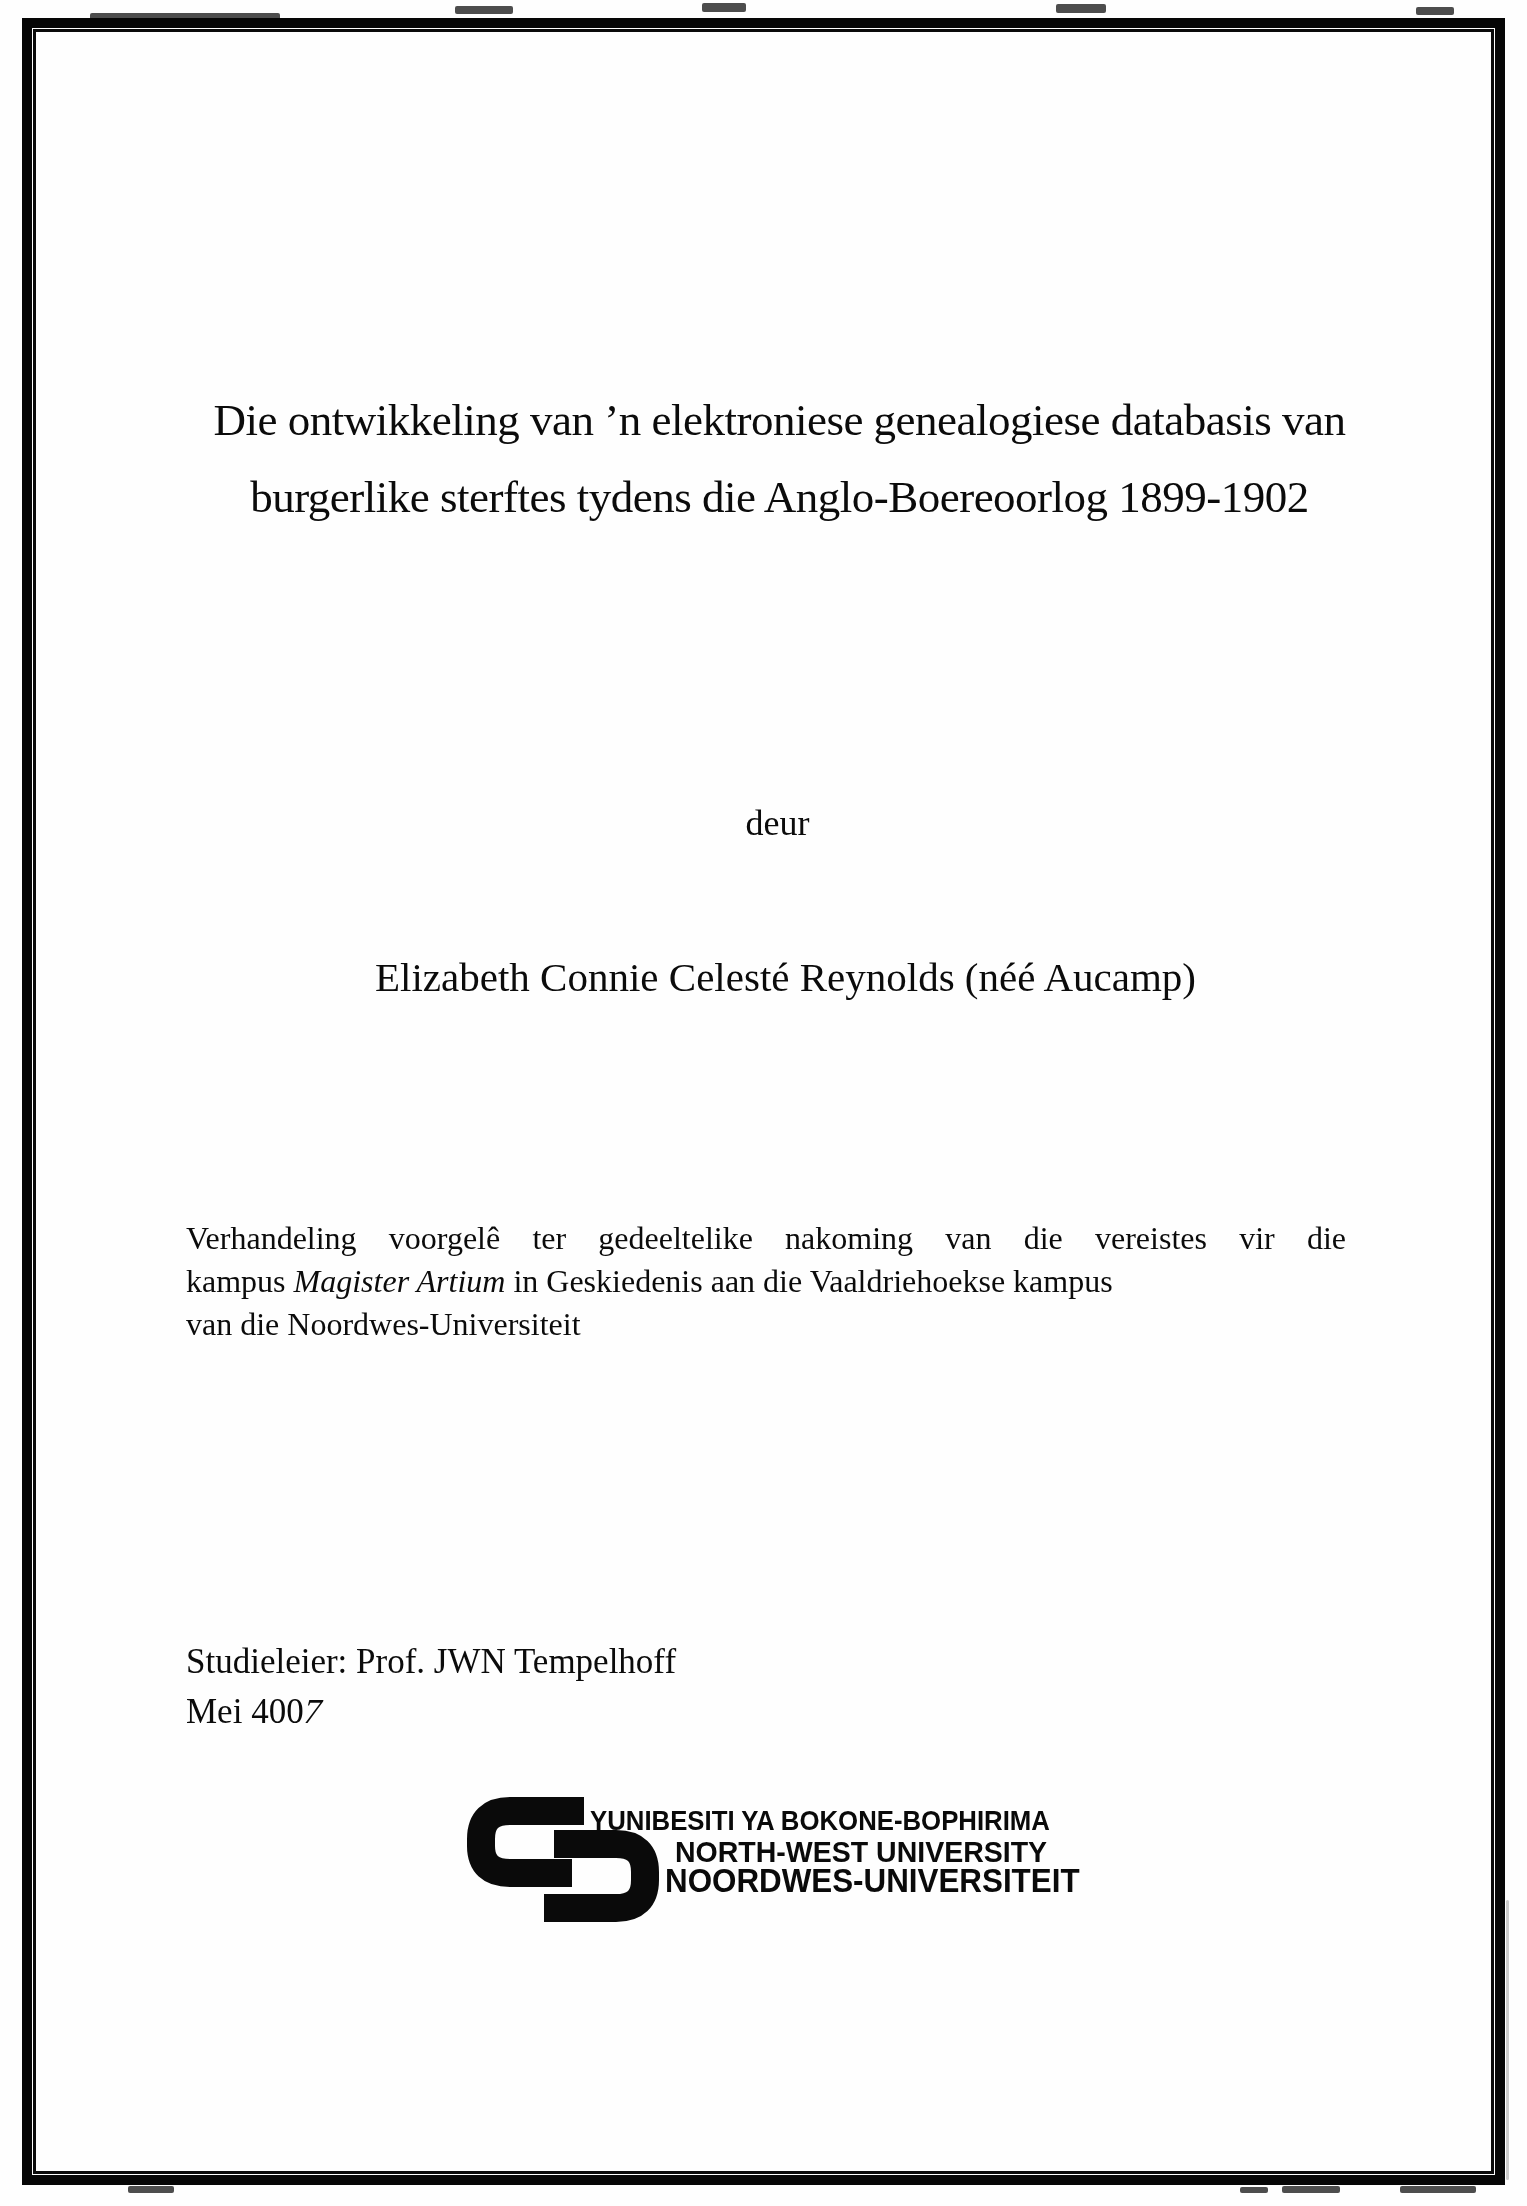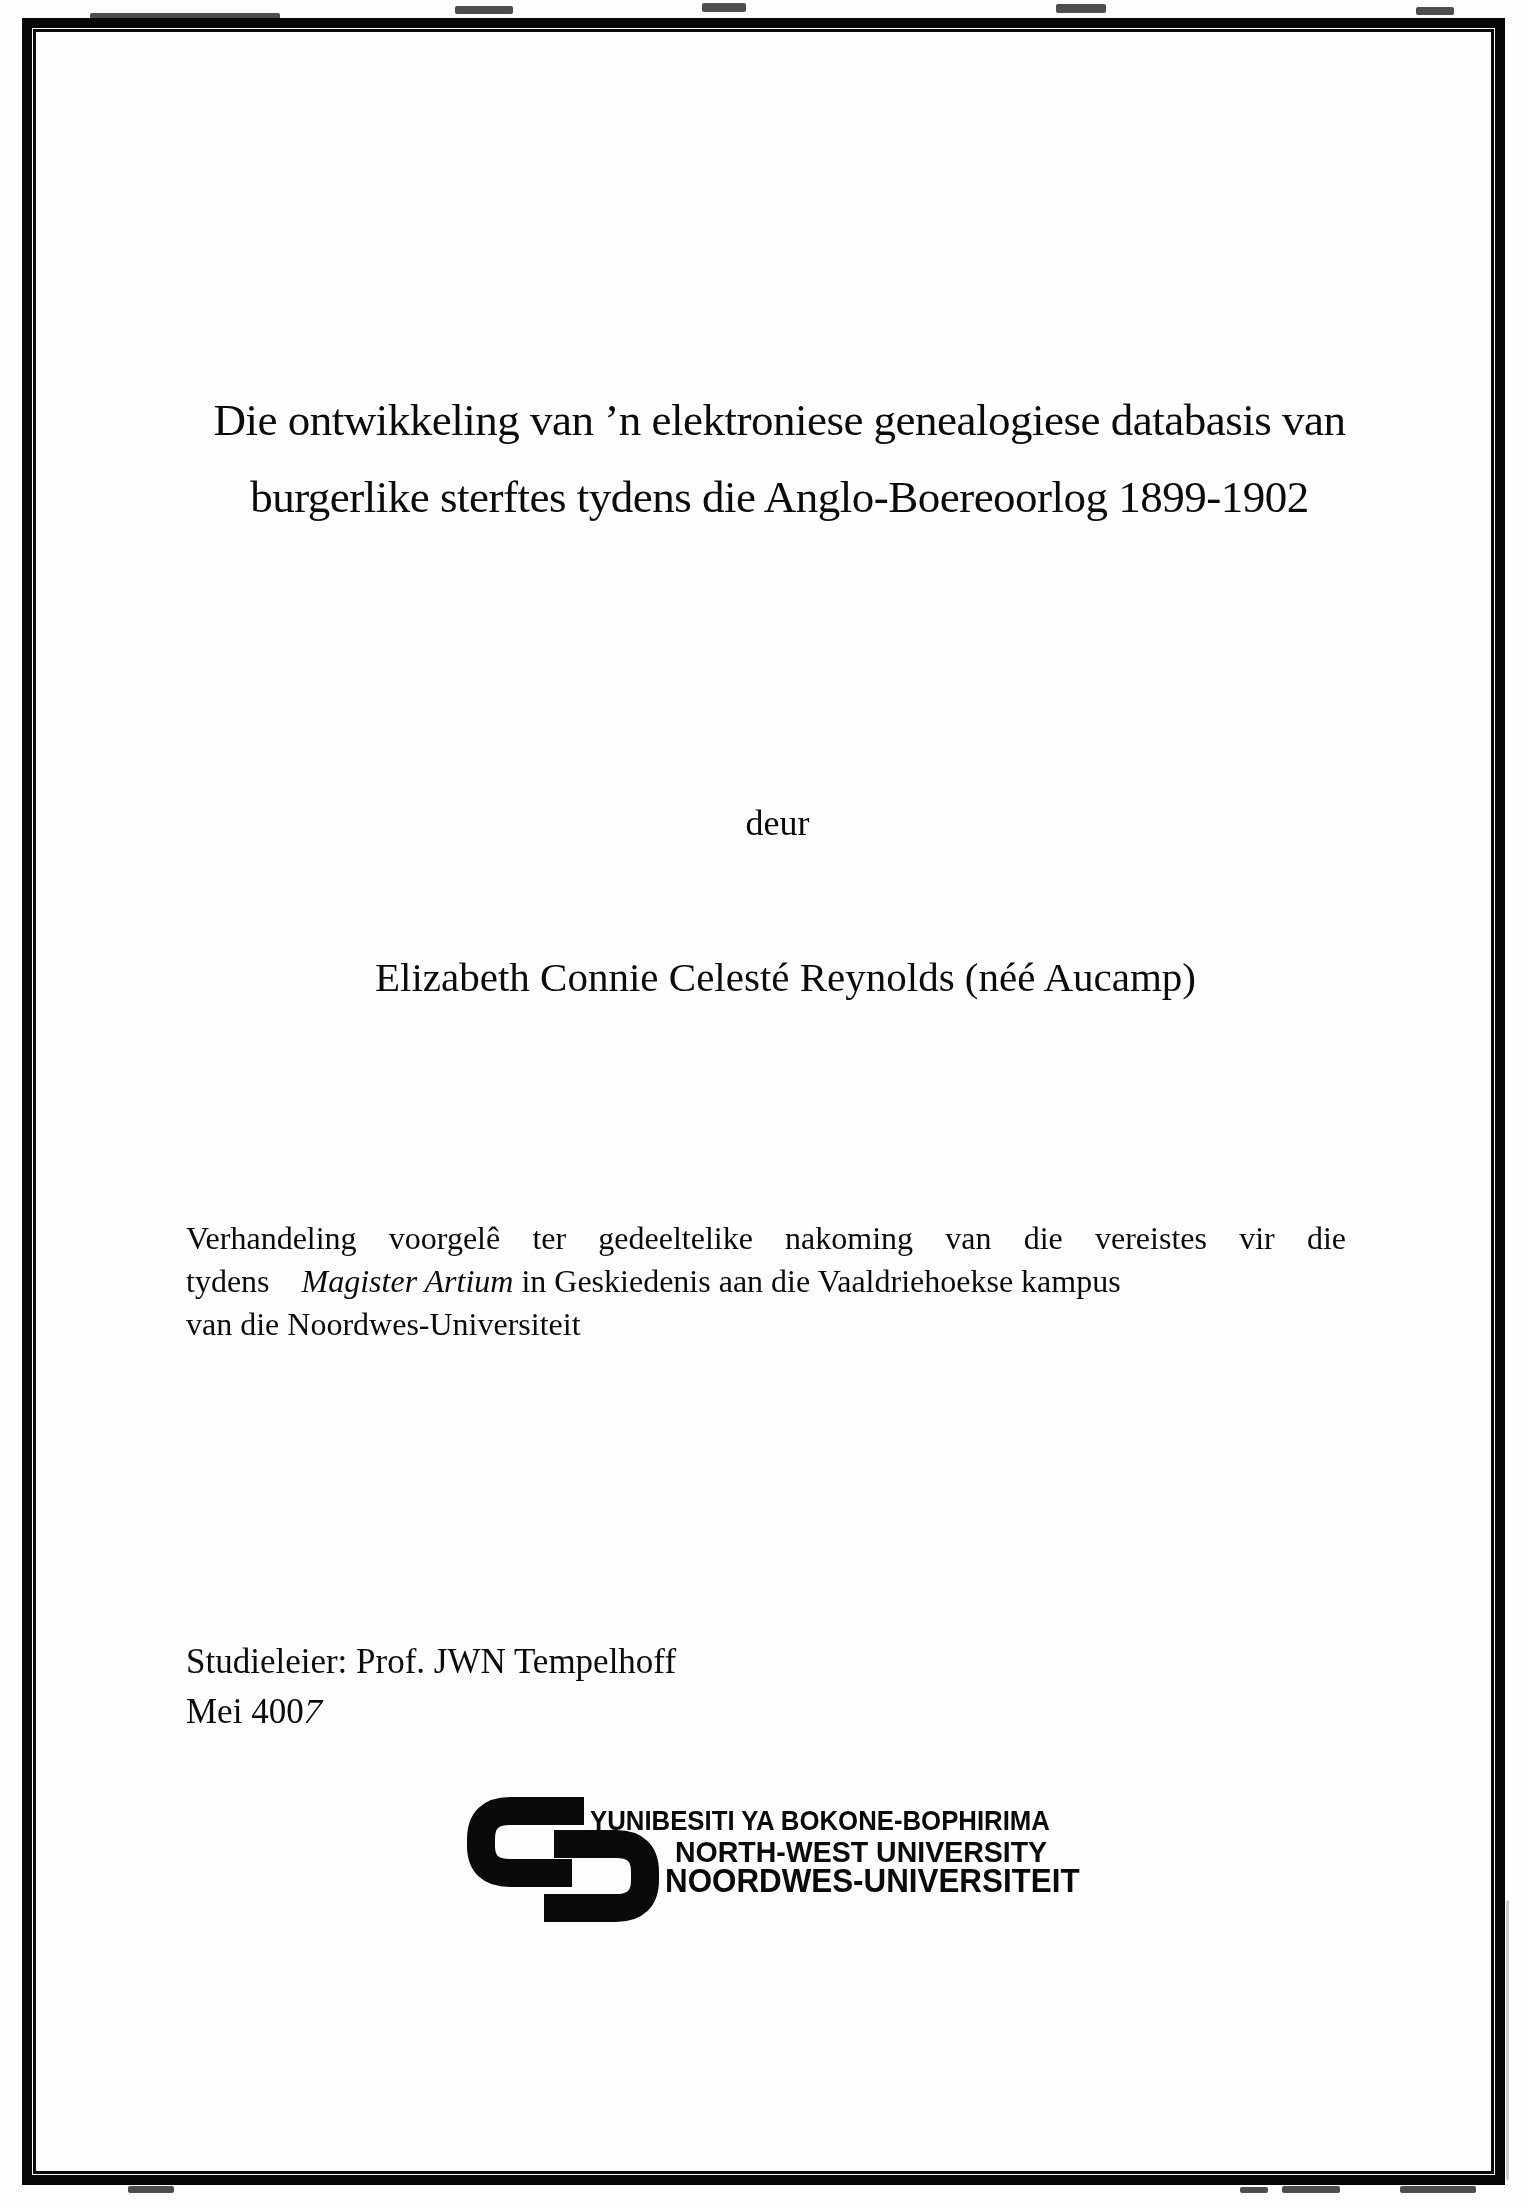--- a/index.html
+++ b/index.html
@@ -77,21 +77,20 @@
     width: 1160px;
     font-size: 32px;
     line-height: 43px;
   }
   .thesis-statement .justified {
     text-align: justify;
     text-align-last: justify;
   }
   .thesis-statement .italic {
     font-style: italic;
-    margin-left: 24px;
   }
   .supervisor-block {
     position: absolute;
     left: 186px;
     top: 1637px;
     font-size: 35px;
     line-height: 50px;
   }
   .date-last-digit {
     display: inline-block;
@@ -158,21 +157,21 @@
     <div>Die ontwikkeling van ’n elektroniese genealogiese databasis van</div>
     <div>burgerlike sterftes tydens die Anglo-Boereoorlog 1899-1902</div>
   </div>
 
   <div class="byline">deur</div>
 
   <div class="author-line">Elizabeth Connie Celesté Reynolds (néé Aucamp)</div>
 
   <div class="thesis-statement">
     <div class="justified">Verhandeling voorgelê ter gedeeltelike nakoming van die vereistes vir die</div>
-    <div><span>tydens</span> <span class="italic">Magister Artium</span> <span>in Geskiedenis aan die Vaaldriehoekse kampus</span></div>
+    <div><span>kampus</span> <span class="italic">Magister Artium</span> <span>in Geskiedenis aan die Vaaldriehoekse kampus</span></div>
     <div>van die Noordwes-Universiteit</div>
   </div>
 
   <div class="supervisor-block">
     <div>Studieleier: Prof. JWN Tempelhoff</div>
     <div><span>Mei 400</span><span class="date-last-digit">7</span></div>
   </div>
 
   <svg class="logo-mark" viewBox="0 0 202 132" aria-hidden="true">
     <path d="M 122 15 H 48 Q 19 15 19 43 V 50 Q 19 77 48 77 H 110" fill="none" stroke="#0a0a0a" stroke-width="28" stroke-linecap="butt"></path>

